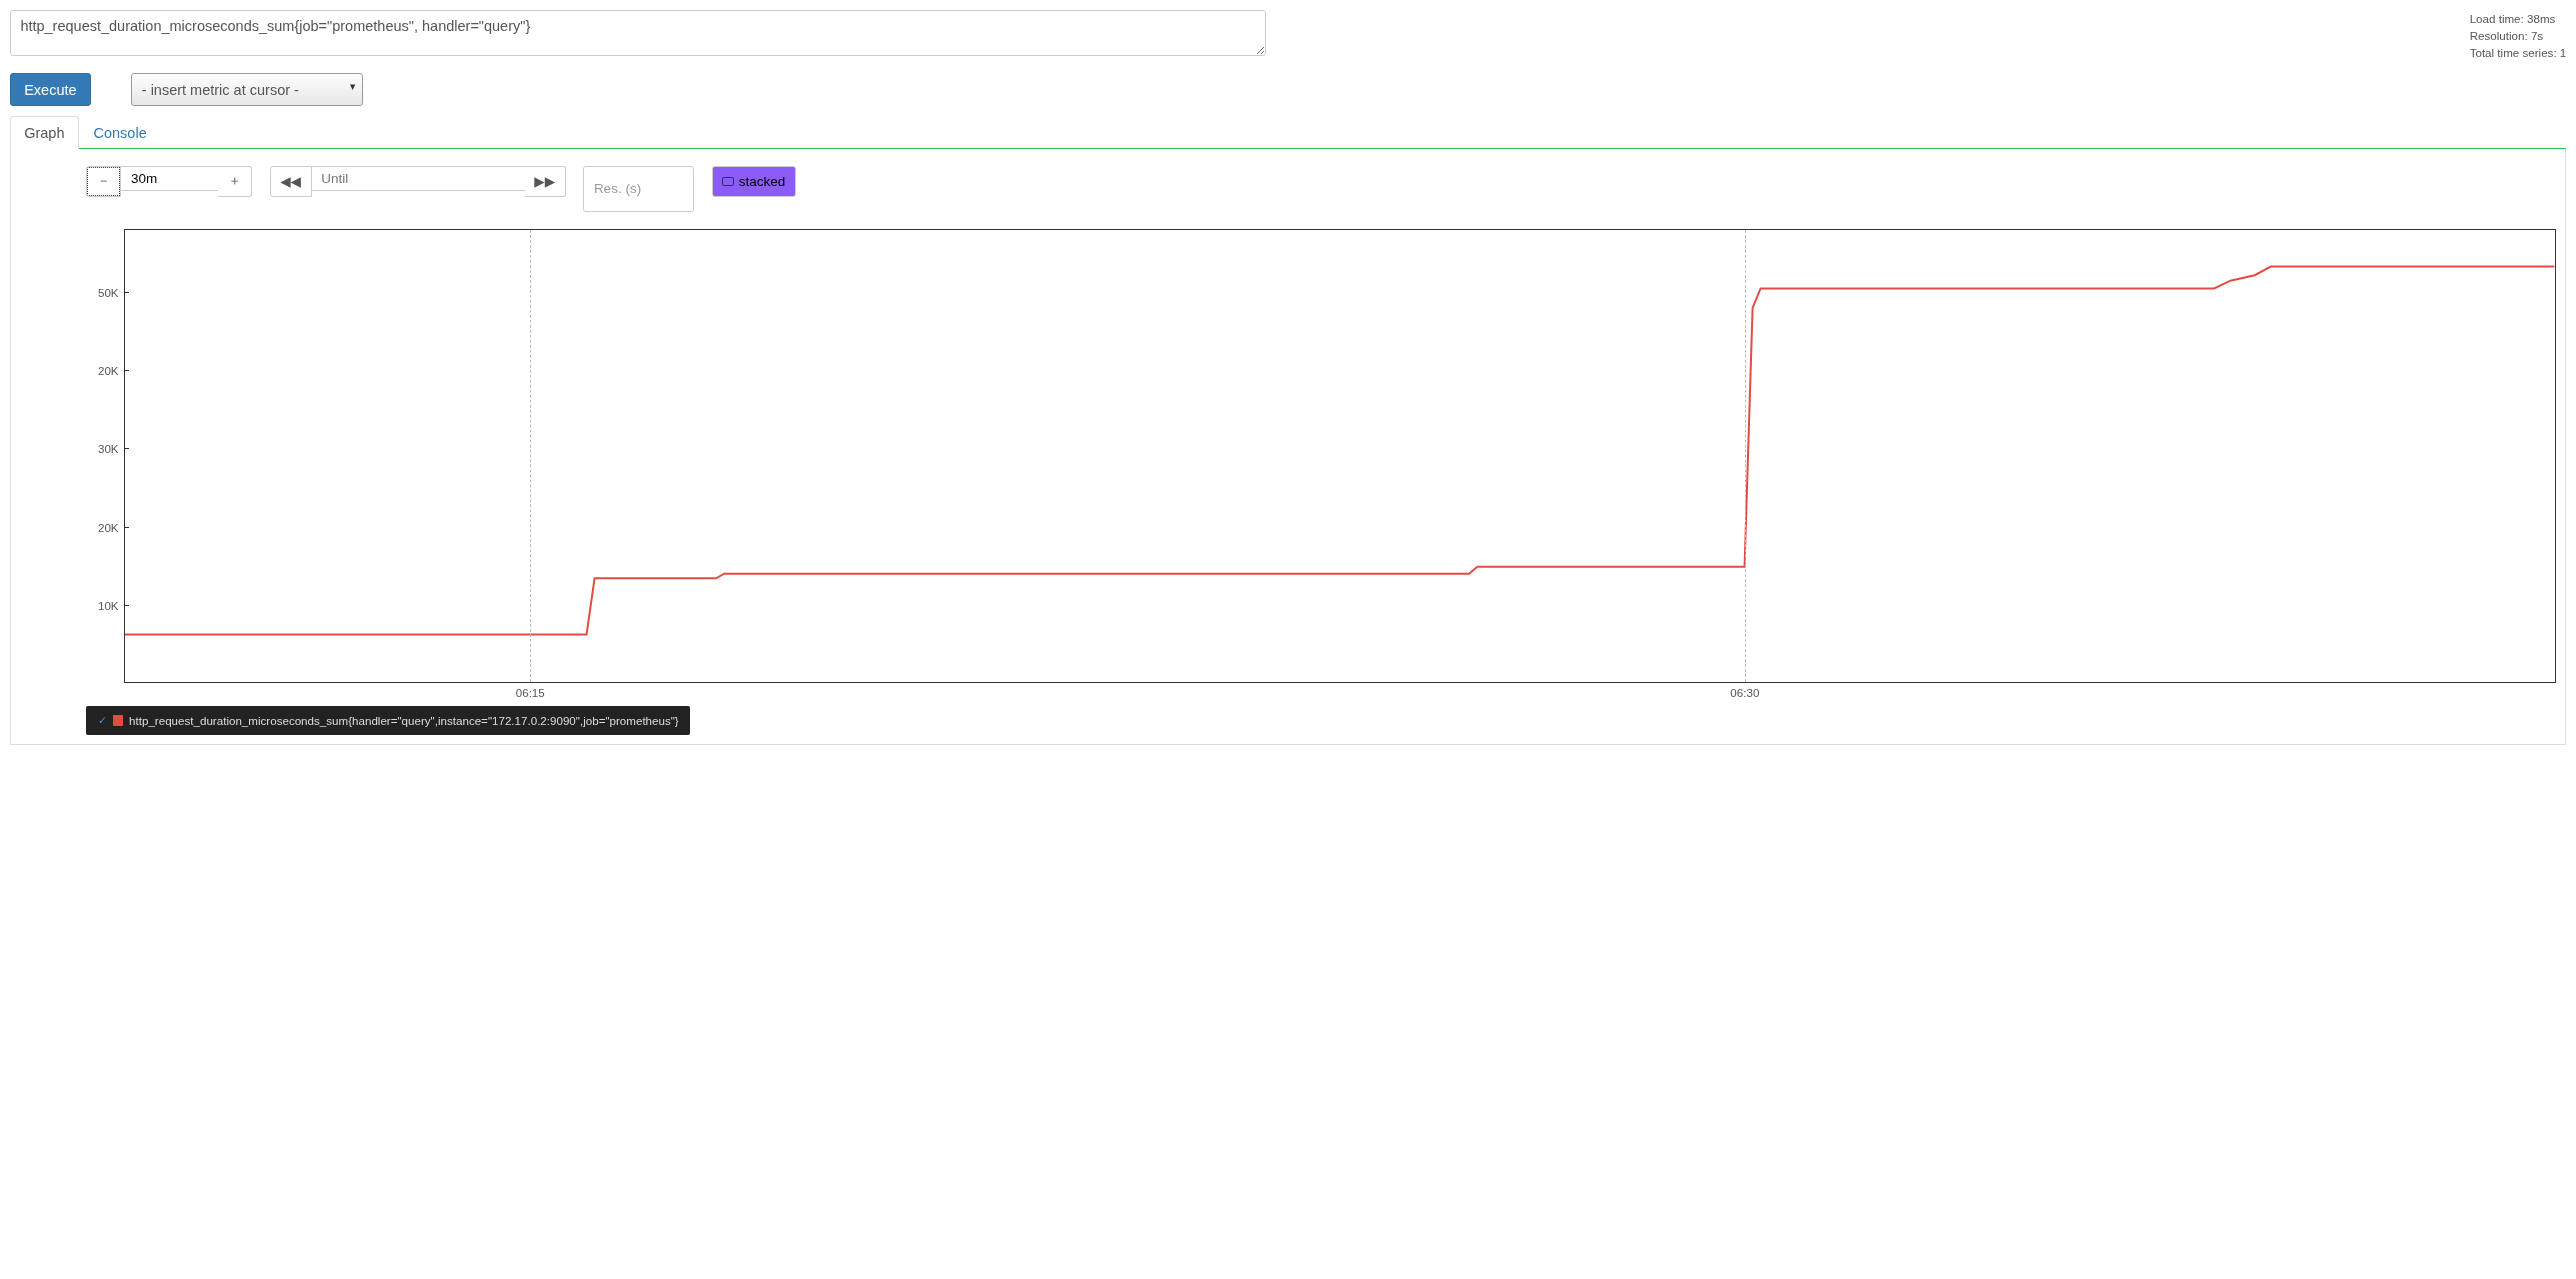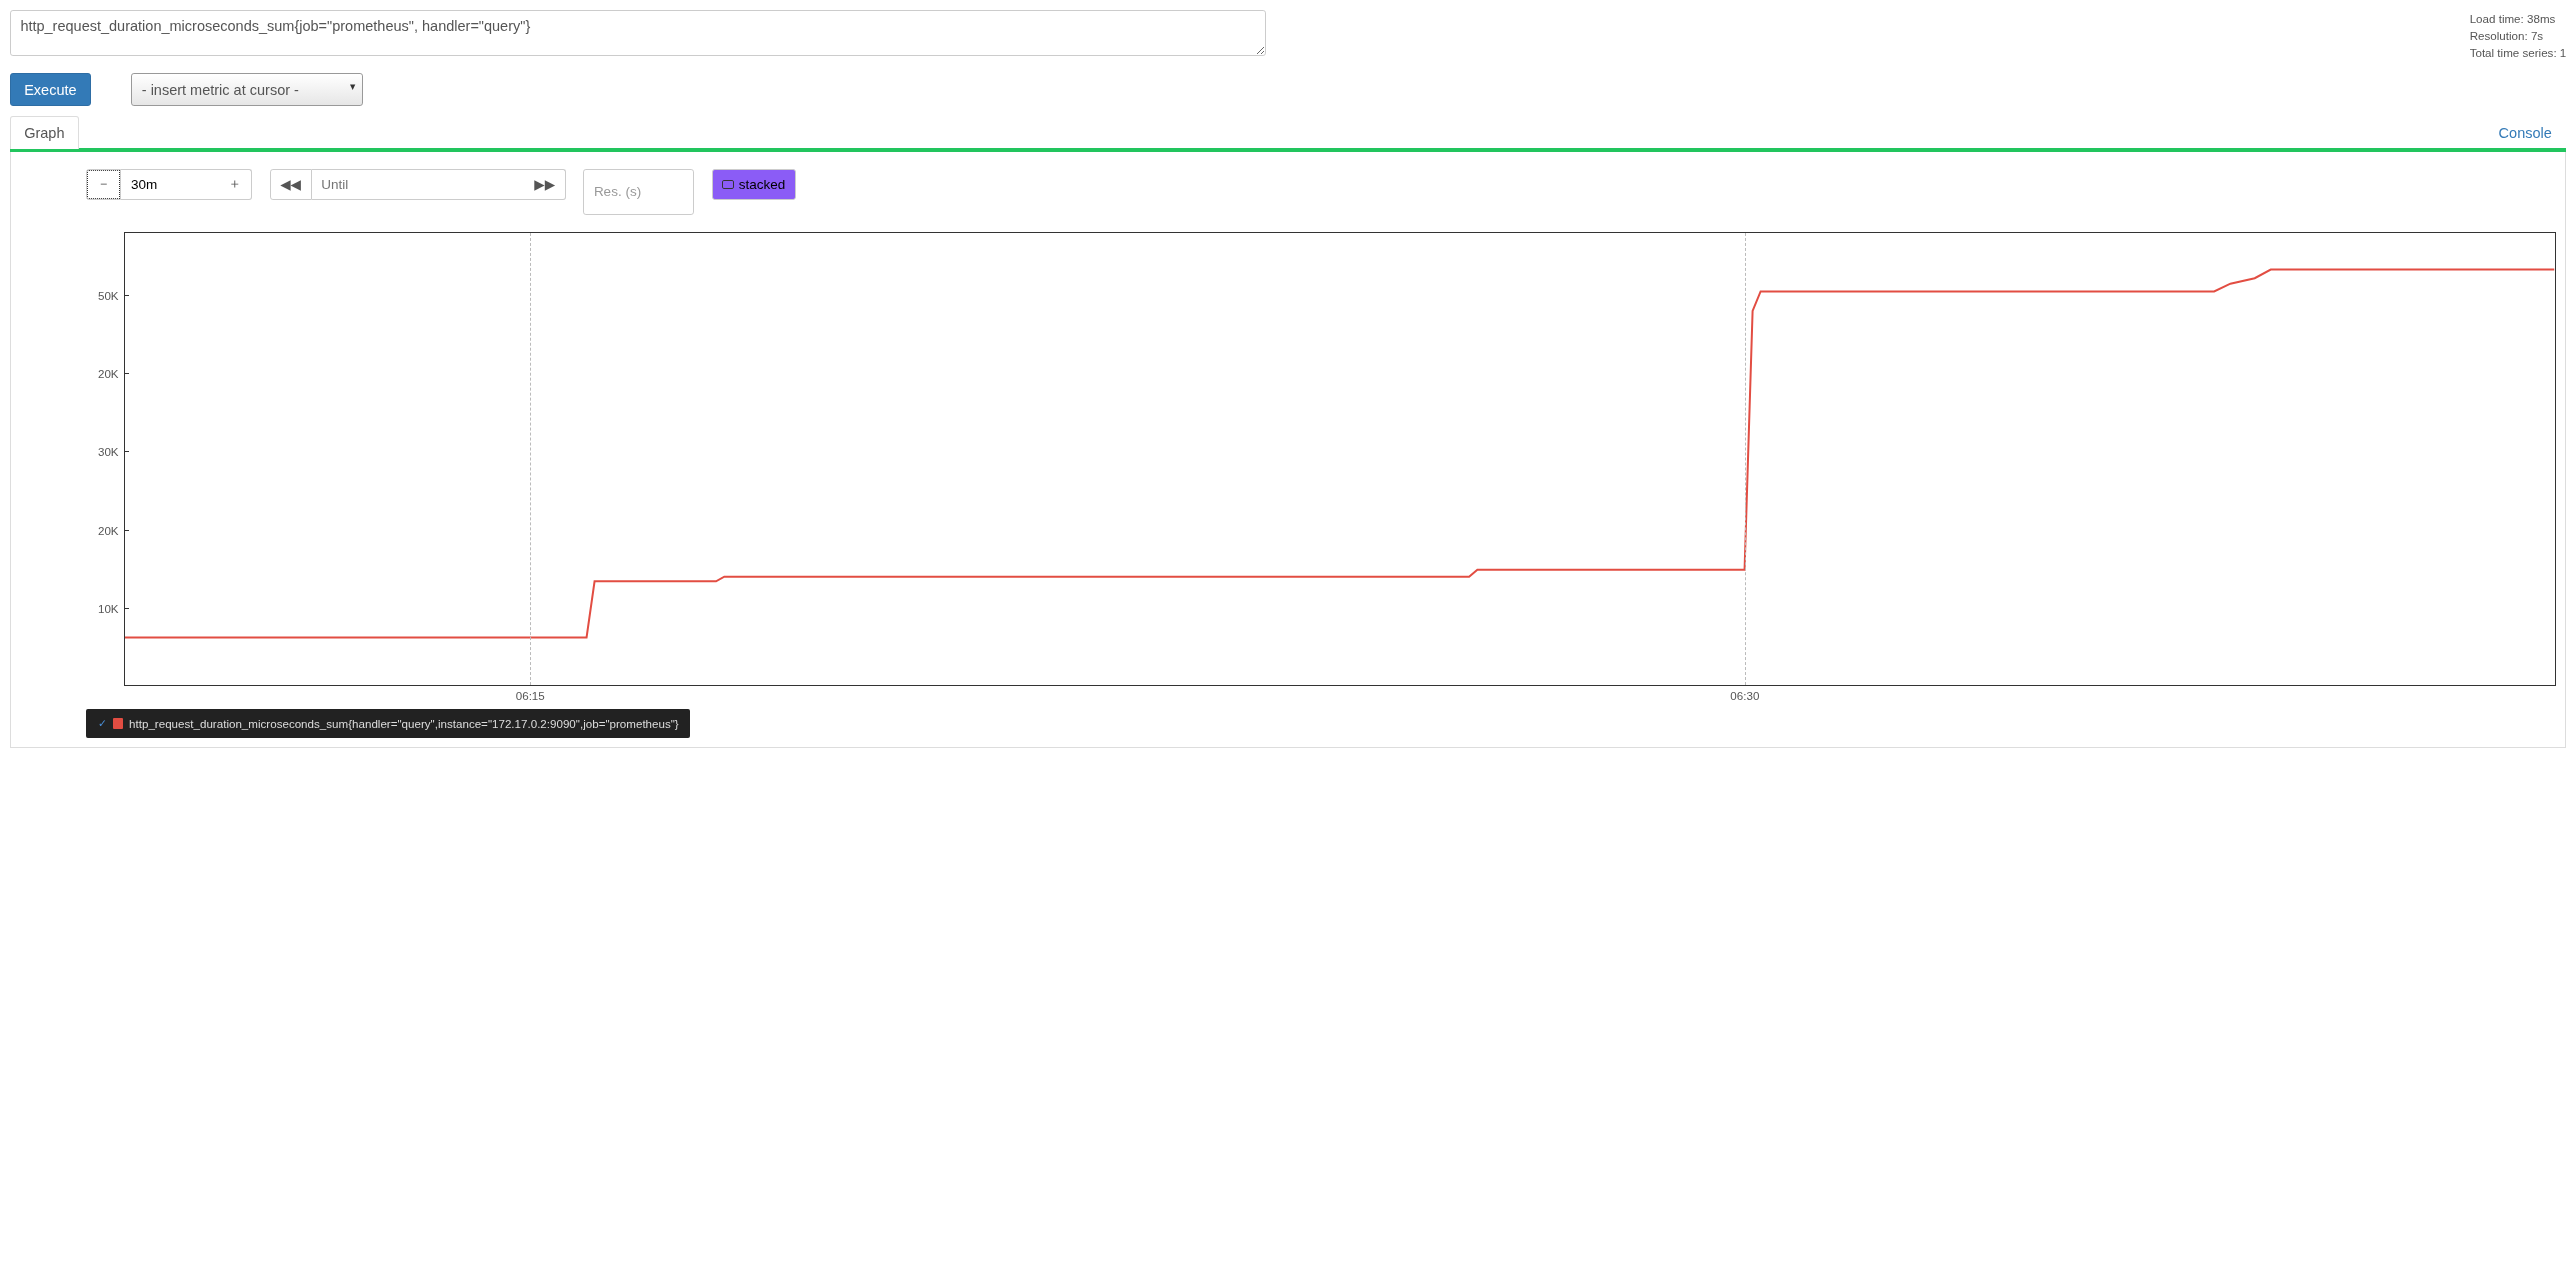--- a/index.html
+++ b/index.html
@@ -64,24 +64,23 @@
     .select-wrapper::after {
       content: "▾";
       position: absolute;
       right: 7.7px;
       top: 6.8px;
       font-size: 10.6px;
       color: #333;
       pointer-events: none;
     }
     .tabs {
-      border-bottom: 4px solid #22c55e;
+      border-bottom: 1px solid #22c55e;
       display: flex;
       margin-bottom: 0;
-      justify-content: space-between;
     }
     .tab {
       padding: 7.7px 13.5px;
       cursor: pointer;
       font-size: 14.5px;
       border: 1px solid transparent;
       border-bottom: none;
       margin-bottom: -1px;
     }
     .tab.active {
@@ -117,21 +116,21 @@
     .btn-group .btn-small:not(:first-child) { border-left: none; }
     .btn-group .btn-small:first-child { border-radius: 2.9px 0 0 2.9px; }
     .btn-group .btn-small:last-child { border-radius: 0 2.9px 2.9px 0; }
     .btn-small.active-outline { outline: 1px dotted #333; outline-offset: -2.9px; }
     .text-input-inline {
       border: 1px solid #ccc;
       border-left: none;
       border-right: none;
       padding: 4.8px 9.7px;
       font-size: 13.5px;
-      height: 31px;
+      height: 25px;
       width: 97px;
     }
     .until-group .text-input-inline { width: 213px; }
     .res-input {
       border: 1px solid #ccc;
       border-radius: 2.9px;
       padding: 4.8px 9.7px;
       font-size: 13.5px;
       height: 46px;
       width: 111px;

